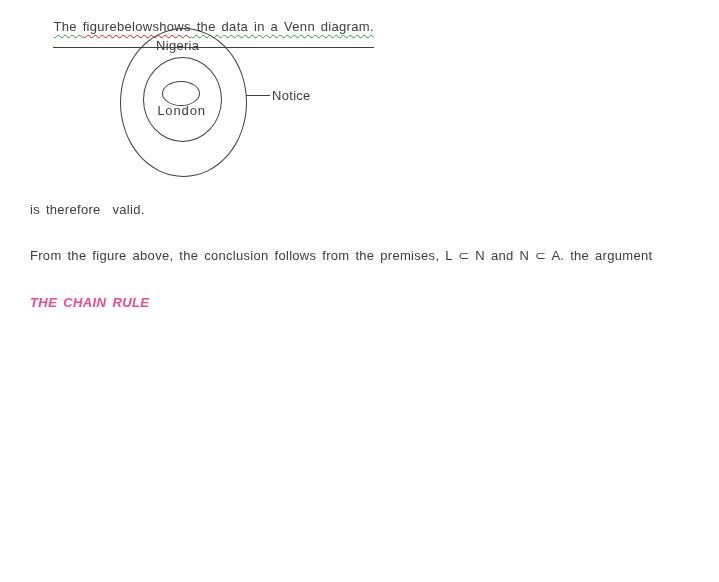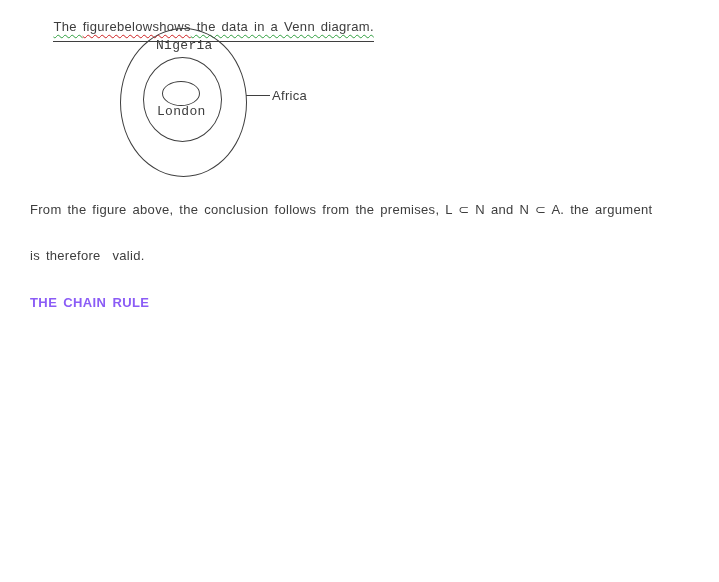--- a/index.html
+++ b/index.html
@@ -2,63 +2,63 @@
 <html><head>
 <meta charset="utf-8">
 <style>
   html,body { margin:0; padding:0; background:#fff; }
   .page {
     position:relative; width:719px; height:582px; overflow:hidden;
     background:#ffffff; font-family:"Liberation Sans", sans-serif;
     font-size:13px; color:#3d3d3d; letter-spacing:0.3px; word-spacing:2px;
   }
   .title { position:absolute; left:30px; top:4px; white-space:pre; }
-  .u-solid { border-bottom:1px solid #3f3f3f; padding-bottom:7px; }
+  .u-solid { border-bottom:1px solid #3f3f3f; padding-bottom:13px; }
   .wavy-green { text-decoration-line:underline; text-decoration-style:wavy;
     text-decoration-color:#2e9e3e; text-decoration-thickness:1px;
     text-underline-offset:3px; text-decoration-skip-ink:none; }
   .wavy-red { text-decoration-line:underline; text-decoration-style:wavy;
     text-decoration-color:#cc2020; text-decoration-thickness:1px;
     text-underline-offset:3px; text-decoration-skip-ink:none; }
   .venn { position:absolute; left:0; top:0; z-index:2; }
   .ellipse { position:absolute; border:1px solid #3f3f3f; border-radius:50%; background:transparent; }
   .el-outer  { left:120px; top:28px;  width:125px; height:147px; }
   .el-middle { left:143px; top:57px;  width:77px;  height:83px;  }
   .el-inner  { left:162px; top:81px;  width:36px;  height:23px;  }
   .vlabel { position:absolute; white-space:nowrap; }
-  .lbl-nigeria { left:156px; top:38px;font-family:Liberation Mono, monospace;  }
+  .lbl-nigeria { left:156px; top:38px;  }
   .lbl-london  { left:157px; top:104px;font-family:Liberation Mono, monospace; }
   .lbl-africa  { left:272px; top:88px;  }
   .callout-line { position:absolute; left:246px; top:95px; width:24px; height:0; border-top:1px solid #3f3f3f; }
   .content { position:absolute; left:30px; top:172px; width:672px; z-index:1; white-space:pre-wrap; }
   .line { height:16.25px; line-height:16.25px; }
-  .heading { font-weight:bold; color:#8b5cf6; letter-spacing:0.4px; }
+  .heading { font-weight:bold; color:#ec4899; letter-spacing:0.4px;font-style:italic; }
 </style>
 </head>
 <body>
 
 <div class="page">
 
   <div class="title">
     <span class="u-solid"><span class="wavy-green">The </span><span class="wavy-red">figurebelowshows</span><span class="wavy-green"> the data in a Venn diagram.</span></span>
   </div>
 
   <div class="venn">
     <div class="ellipse el-outer"></div>
     <div class="ellipse el-middle"></div>
     <div class="ellipse el-inner"></div>
     <div class="vlabel lbl-nigeria">Nigeria</div>
     <div class="vlabel lbl-london">London</div>
     <div class="callout-line"></div>
-    <div class="vlabel lbl-africa">Africa</div>
+    <div class="vlabel lbl-africa">Notice</div>
   </div>
 
   <div class="content">
+    <div class="line">is therefore  valid.</div>
     <div class="line">From the figure above, the conclusion follows from the premises, L ⊂ N and N ⊂ A. the argument</div>
-    <div class="line">is therefore  valid.</div>
     <div class="line heading">THE CHAIN RULE</div>
     <div class="line"></div>
     
     
     
     
     
     
     
     

